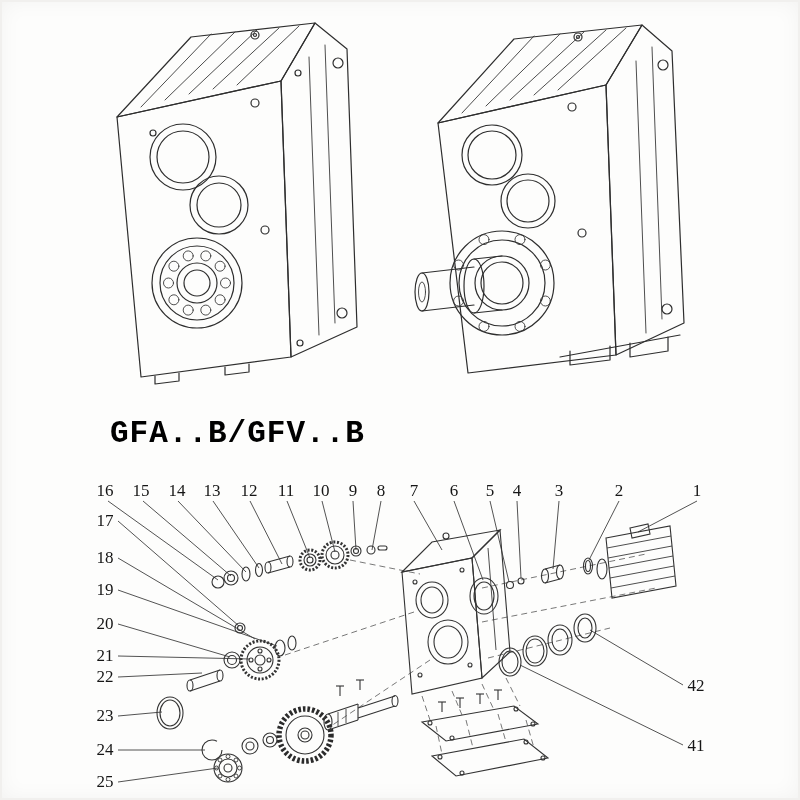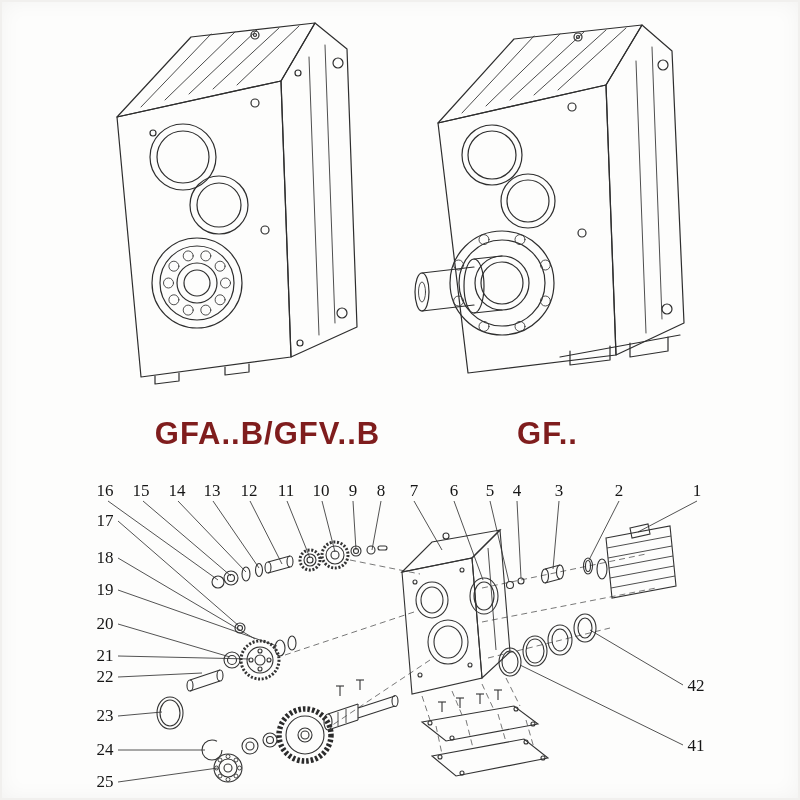--- a/index.html
+++ b/index.html
@@ -9,22 +9,22 @@
   }
   .page {
     position:relative; width:800px; height:800px; background:#fdfdfc;
     box-shadow: inset 0 0 0 2px #f1f0ee, inset 0 0 22px rgba(0,0,0,.05);
   }
   svg { position:absolute; overflow:visible; }
   #gearbox-left  { left:95px;  top:5px;   width:290px; height:390px; }
   #gearbox-right { left:410px; top:5px;   width:300px; height:385px; }
   #exploded      { left:90px;  top:470px; width:710px; height:330px; }
   .model-label {
-    position:absolute; font-weight:700; font-size:31px; color:#7f1d1d;
-    text-align:center; letter-spacing:1px; font-family:Liberation Sans, sans-serif;
+    position:absolute; font-weight:700; font-size:31px; color:#000000;
+    text-align:left; letter-spacing:1px; font-family:Liberation Mono, monospace;
   }
   #label-left  { left:110px; top:416px; width:315px; }
   #label-right { left:455px; top:416px; width:185px; }
 
   .outline { stroke:#2e2e2e; fill:none; stroke-width:1.2; stroke-linejoin:round; stroke-linecap:round; }
   .thin    { stroke:#3a3a3a; fill:none; stroke-width:0.9; }
   .pt      { stroke:#333333; fill:none; stroke-width:1.1; }
   .ln      { stroke:#404040; stroke-width:0.9; }
   .dash    { stroke:#555555; stroke-width:0.8; fill:none; stroke-dasharray:6 4; }
   .teeth   { stroke:#333333; fill:none; stroke-width:3;   stroke-dasharray:2 1.7; }
@@ -150,21 +150,20 @@
       <circle cx="162" cy="102" r="4"></circle>
       <circle cx="172" cy="228" r="4"></circle>
 
       <path d="M160 346 L160 360 L200 355 L200 341"></path>
       <path d="M220 338 L220 352 L258 346 L258 332"></path>
       <path d="M150 352 L270 330"></path>
     </g>
   </svg>
 
   <div id="label-left" class="model-label">GFA..B/GFV..B</div>
-  <div id="label-right" class="model-label">GF..</div>
 
   <svg id="exploded" viewBox="0 0 710 330">
 
     <g class="ln">
       <line x1="18" y1="31" x2="128" y2="110"></line>
       <line x1="53" y1="31" x2="141" y2="106"></line>
       <line x1="88" y1="31" x2="156" y2="102"></line>
       <line x1="123" y1="31" x2="169" y2="98"></line>
       <line x1="160" y1="31" x2="192" y2="94"></line>
       <line x1="197" y1="31" x2="220" y2="88"></line>

